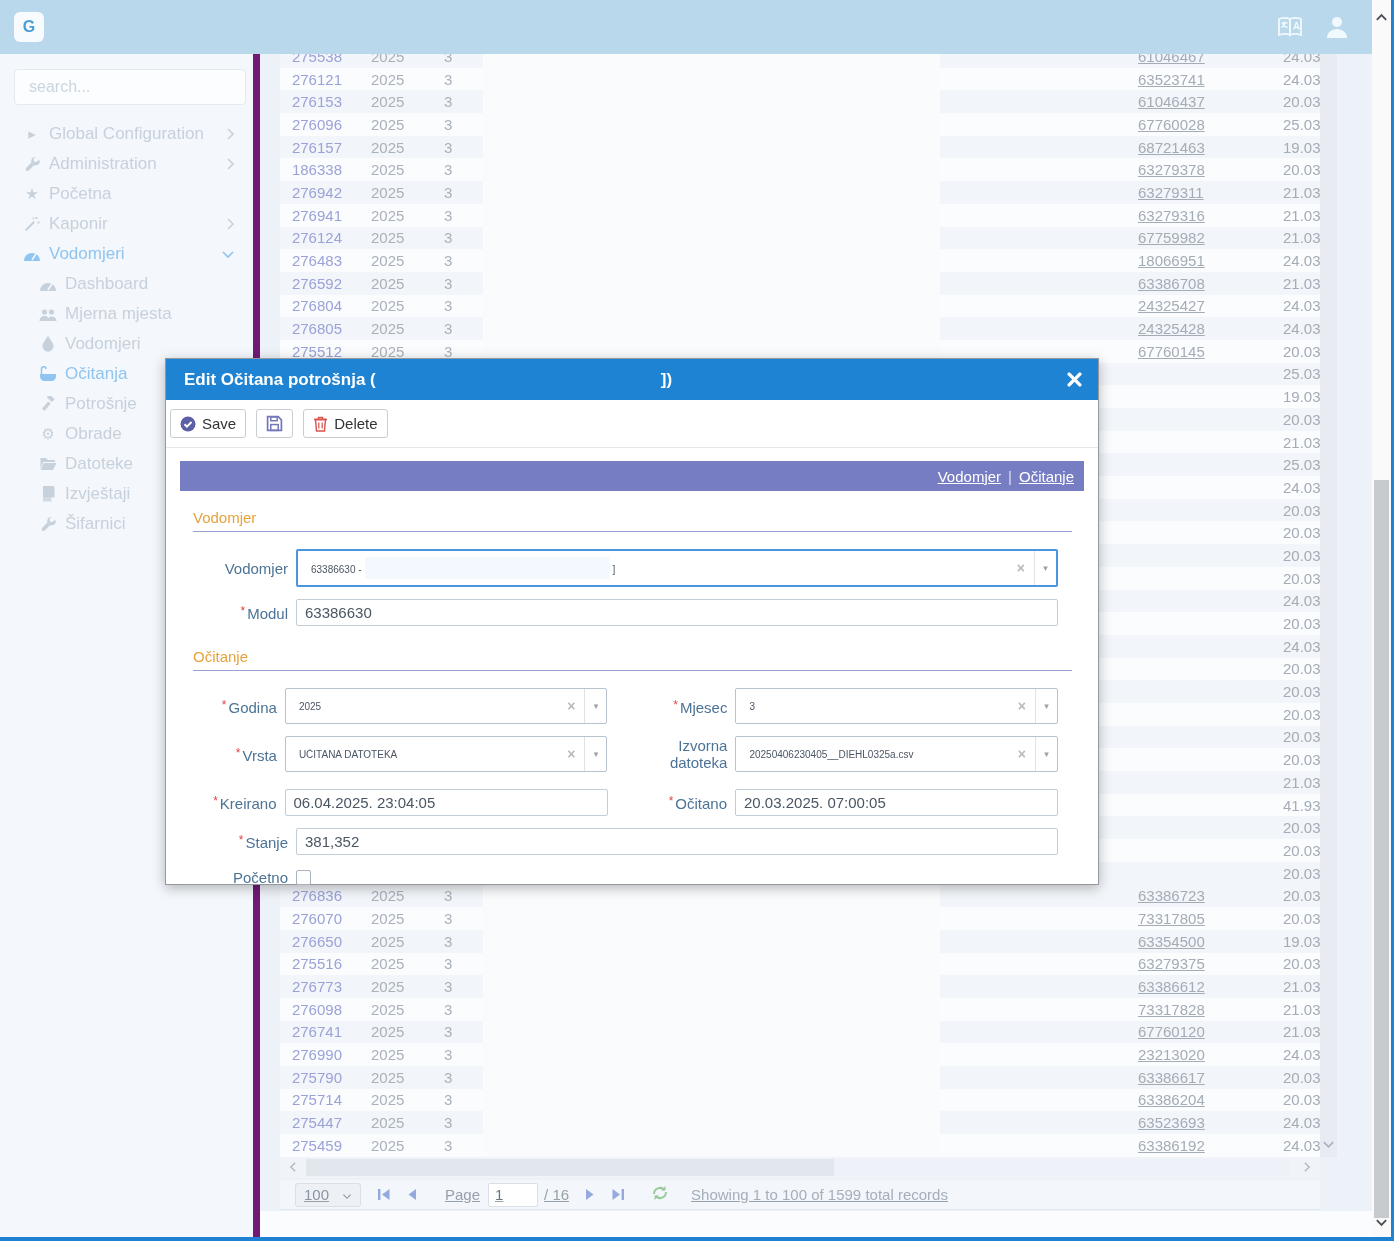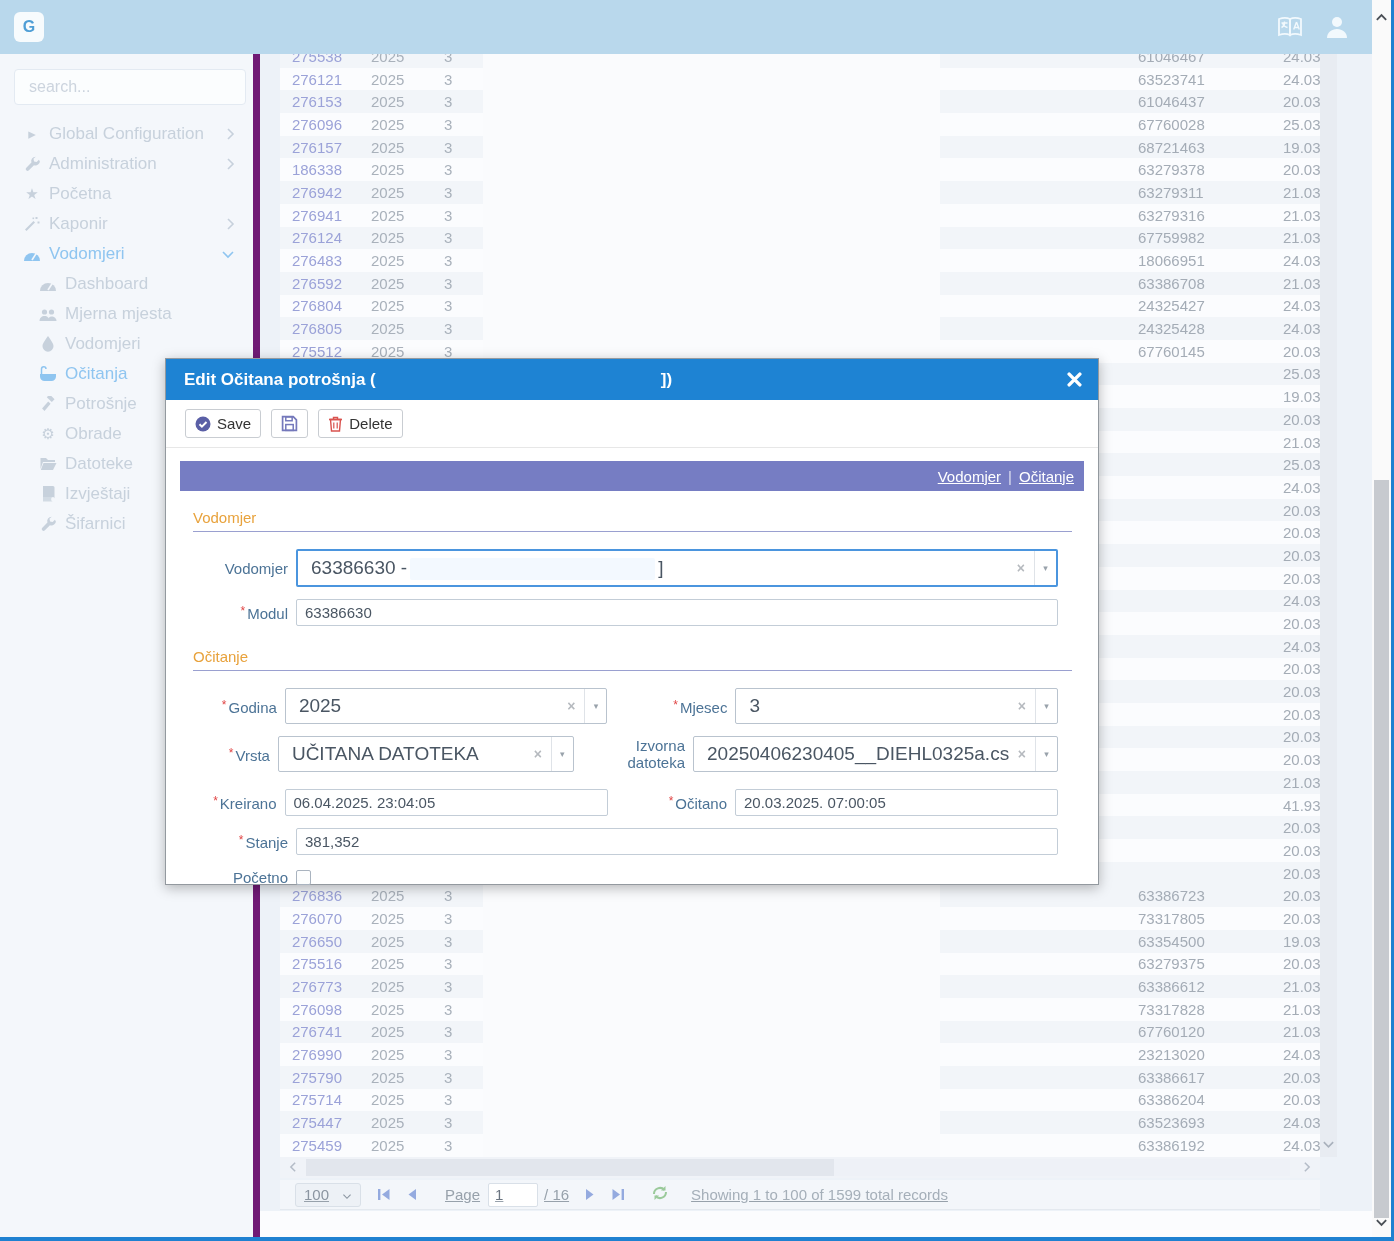--- a/index.html
+++ b/index.html
@@ -34,21 +34,21 @@
   .main { position:absolute; left:260px; top:54px; right:0; bottom:0; background:#edf2f8; }
 
   
   .grid-wrap { position:absolute; left:20px; top:0; width:1040px; height:1103px; overflow:hidden; background:#fbfcfe; }
   .grid-inner { transform:translateY(-9px); }
   .trow { display:flex; align-items:center; height:22.7px; font-size:15px; background:#fbfcfe; }
   .trow.g { background:#f2f5f9; }
   .c-id { width:62px; text-align:right; color:#9ba2d8; cursor:pointer; }
   .c-year { width:36px; margin-left:29px; color:#a9b1bb; }
   .c-month { width:12px; margin-left:37px; color:#a9b1bb; }
-  .c-meter { width:70px; margin-left:auto; color:#a4acb6; }
+  .c-meter { width:70px; margin-left:auto; color:#a4acb6;text-decoration:underline; }
   .c-date { width:37px; margin-left:75px; color:#a4acb6; overflow:hidden; white-space:nowrap; }
   .redact { position:absolute; left:203px; top:0; width:457px; height:1103px; background:#fafbfd; }
 
   
   .tv-strip { position:absolute; left:1060px; top:0; width:17px; height:1103px; background:#e8ecf2; }
   .tv-strip .down { position:absolute; bottom:4px; left:2px; color:#a9b1bc; }
 
   
   .hscroll { position:absolute; left:20px; top:1103px; width:1040px; height:21px; background:#f0f3f8; display:flex; align-items:center; }
   .hscroll .larr { width:26px; text-align:center; color:#b4bcc7; }
@@ -72,36 +72,36 @@
   .pstatus { margin-left:22px; color:#a5afb9; }
   .below-band { position:absolute; left:0; top:1157px; right:0; height:26px; background:#fbfcfe; }
 
   
   .modal { position:absolute; left:165px; top:358px; width:934px; height:527px; background:#fff;
            border:1px solid #93999f; box-shadow:0 3px 12px rgba(0,0,0,.28); z-index:20; }
   .m-head { height:41px; background:#1e83d3; display:flex; align-items:center; padding:0 16px 0 18px;
             color:#fff; font-size:17px; font-weight:bold; }
   .m-title-sp { display:inline-block; width:285px; }
   .m-close { margin-left:auto; cursor:pointer; display:flex; }
-  .m-toolbar { padding:9px 19px; border-bottom:1px solid #e7e7e7; display:flex; gap:10px; }
+  .m-toolbar { padding:9px 4px; border-bottom:1px solid #e7e7e7; display:flex; gap:10px; }
   .btn { display:inline-flex; align-items:center; gap:6px; height:29px; padding:0 9px; background:#fff;
          border:1px solid #c9cdd2; border-radius:3px; font-size:15px; color:#333; cursor:pointer; }
   .m-body { padding:13px 14px 0 14px; }
   .pbar { height:30px; background:#767dc3; display:flex; align-items:center; justify-content:flex-end;
           padding-right:10px; font-size:15px; color:#fff; }
   .pbar a { color:#fff; text-decoration:underline; cursor:pointer; }
   .pbar .sep { margin:0 7px; opacity:.75; text-decoration:none; }
   .m-section { margin:18px 12px 0 13px; font-size:15px; color:#e8a23c; padding-bottom:5px; border-bottom:1px solid #9aa0d0; }
   .frow { display:flex; align-items:center; margin:12px 26px 0 13px; }
   .frow.mt17 { margin-top:17px; }
   .lbl { width:95px; text-align:right; margin-right:8px; color:#4c7396; font-size:15px; line-height:17px; }
   .lbl2 { width:120px; margin-left:14px; }
   .req { color:#e04545; font-size:12px; vertical-align:4px; margin-right:2px; }
   .sel { display:flex; align-items:center; border:1px solid #b9c3ce; border-radius:2px; background:#fff; height:36px; }
-  .sel .val { flex:1; padding-left:13px; font-size:19px; color:#4a5663; white-space:nowrap; overflow:hidden; }
+  .sel .val { flex:1; padding-left:13px; font-size:10px; color:#4a5663; white-space:nowrap; overflow:hidden; }
   .sel .x { padding:0 9px; color:#b6babf; font-weight:bold; font-size:14px; cursor:pointer; }
   .sel .dd { width:22px; align-self:stretch; border-left:1px solid #dfe3e8; display:flex; align-items:center;
              justify-content:center; color:#99a2ab; font-size:9px; cursor:pointer; }
   .sel.w365 { width:365px; }
   .sel.full { flex:1; }
   .sel.focus { border:2px solid #4b95de; height:38px; }
   .redact-inline { display:inline-block; width:245px; height:22px; background:#f3f9ff; border-radius:2px; vertical-align:-6px; margin:0 3px; }
   .tin { height:27px; border:1px solid #c3cdd7; border-radius:2px; background:#fff; padding:0 8px;
          font-size:15px; color:#4a5663; font-family:inherit; outline:none; }
   .tin.full { flex:1; }

